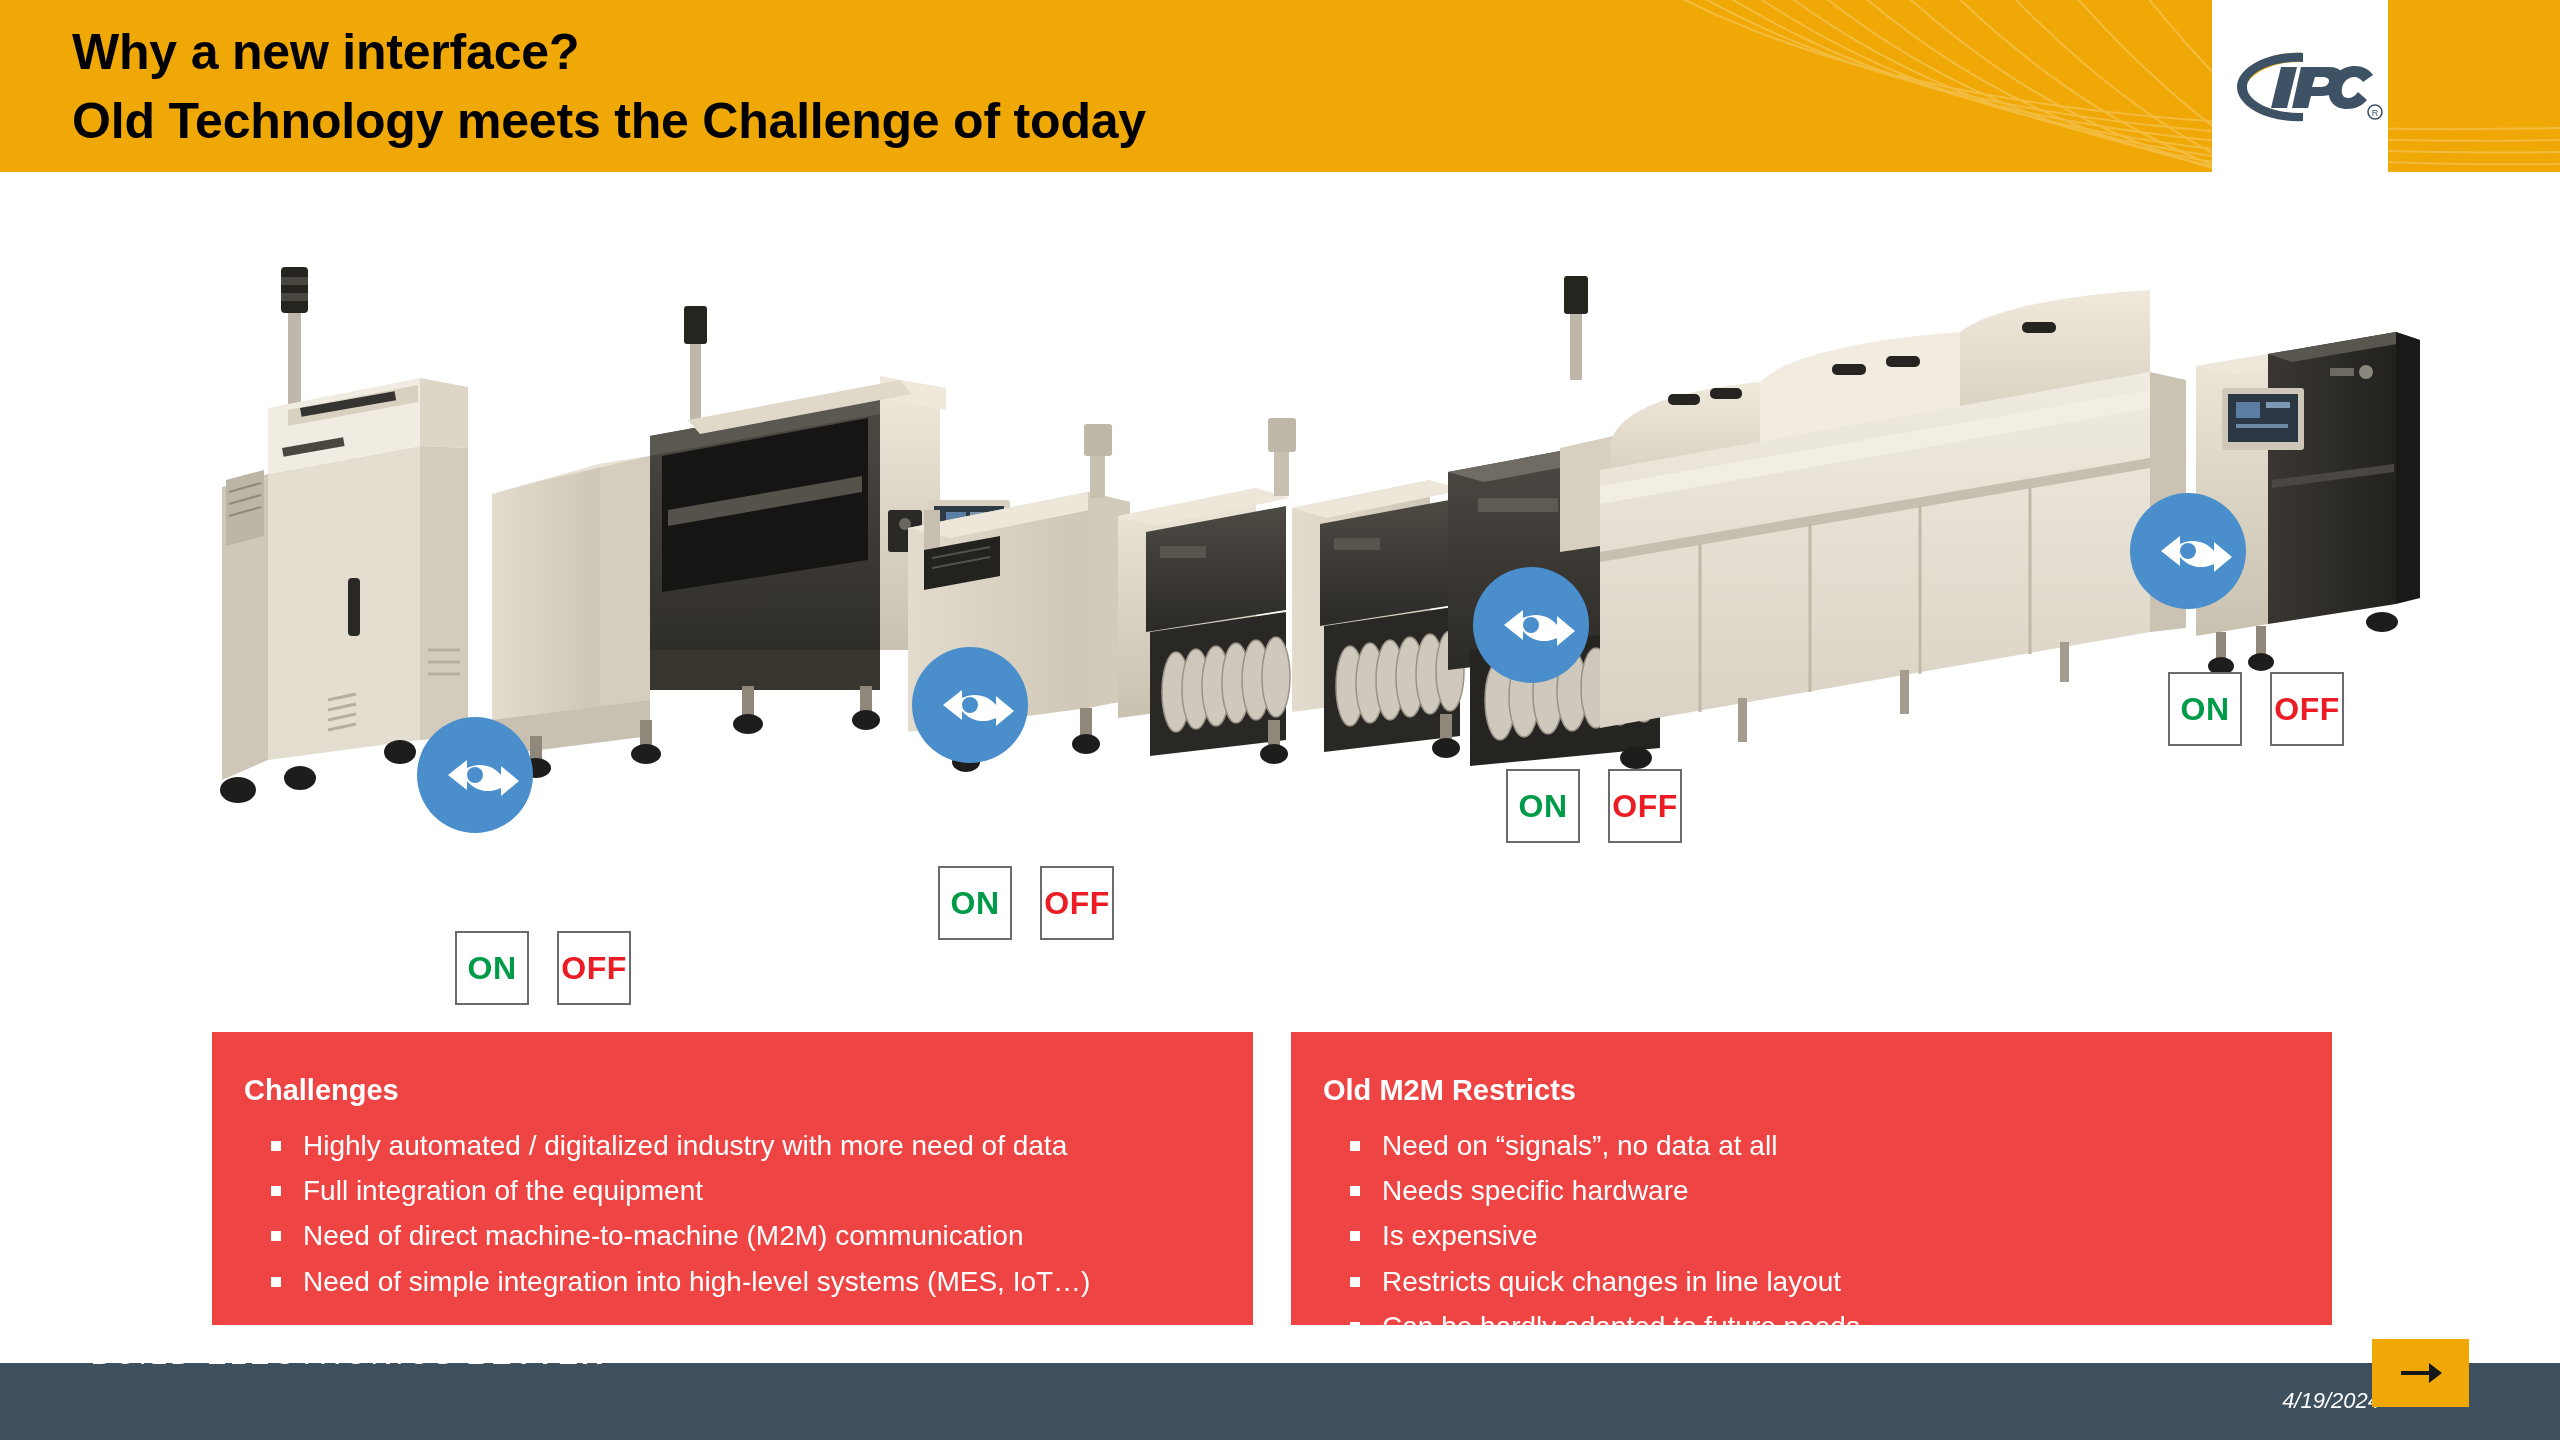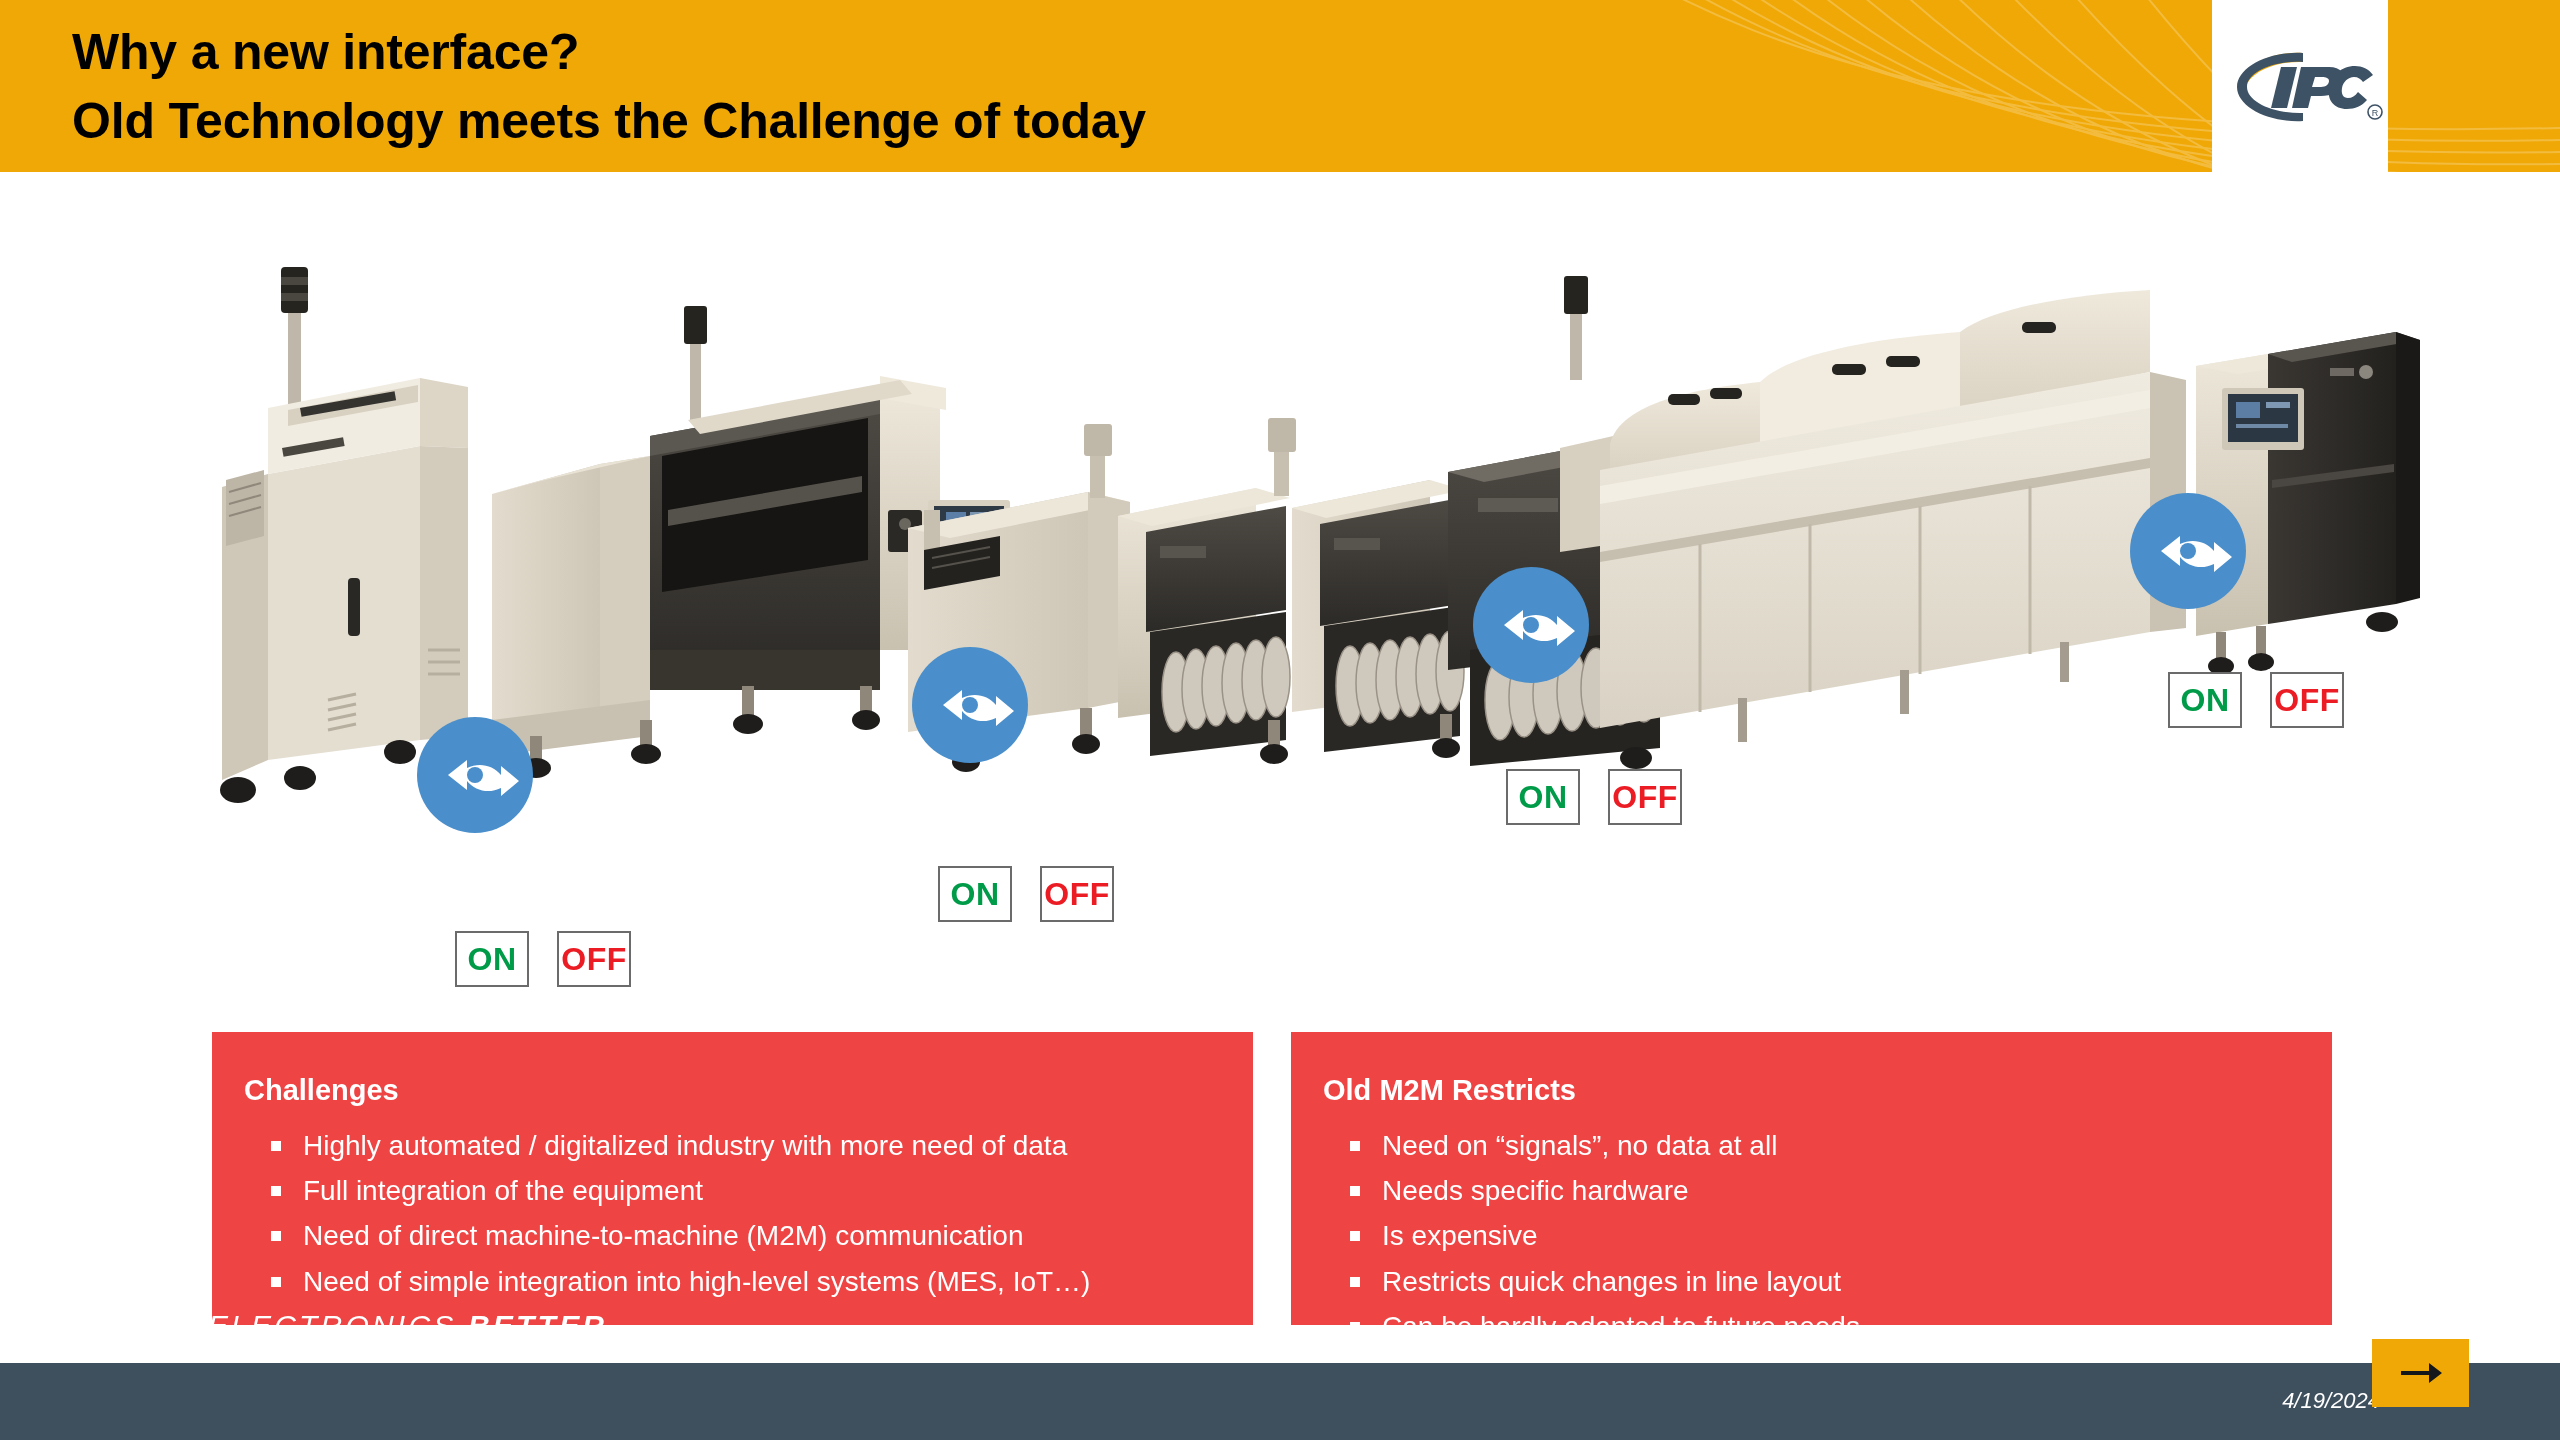--- a/index.html
+++ b/index.html
@@ -59,21 +59,21 @@
   .machine-stage {
     position: absolute;
     left: 0; top: 180px;
     width: 2560px; height: 840px;
   }
   .machine-svg { display: block; width: 2560px; height: 840px; }
 
   
   .onoff-group { position: absolute; display: flex; }
   .onoff-box {
-    width: 74px; height: 56px;
+    width: 74px; height: 74px;
     background: #ffffff;
     border: 2px solid #6B6B6B;
     display: flex;
     align-items: center;
     justify-content: center;
     font-size: 32px;
     font-weight: bold;
     letter-spacing: 0.5px;
     box-sizing: border-box;
   }
@@ -116,21 +116,21 @@
 
   
   .footer-bar {
     position: absolute;
     left: 0; top: 1363px;
     width: 2560px; height: 77px;
     background: #3E4F5E;
   }
   .footer-tagline {
     position: absolute;
-    left: 92px; top: 1309px;
+    left: 92px; top: 1337px;
     font-size: 30px;
     font-style: italic;
     color: #ffffff;
     letter-spacing: 3.2px;
     z-index: 3;
   }
   .footer-tagline .strong { font-weight: bold; }
   .footer-date {
     position: absolute;
     right: 180px; top: 1388px;

